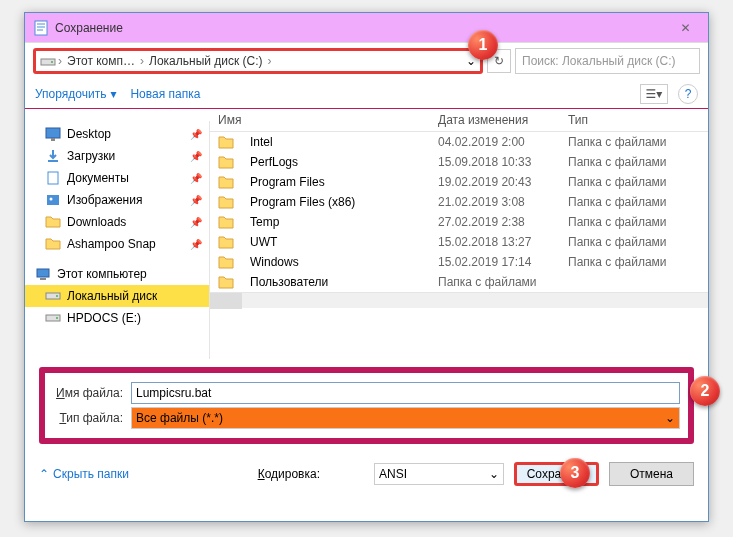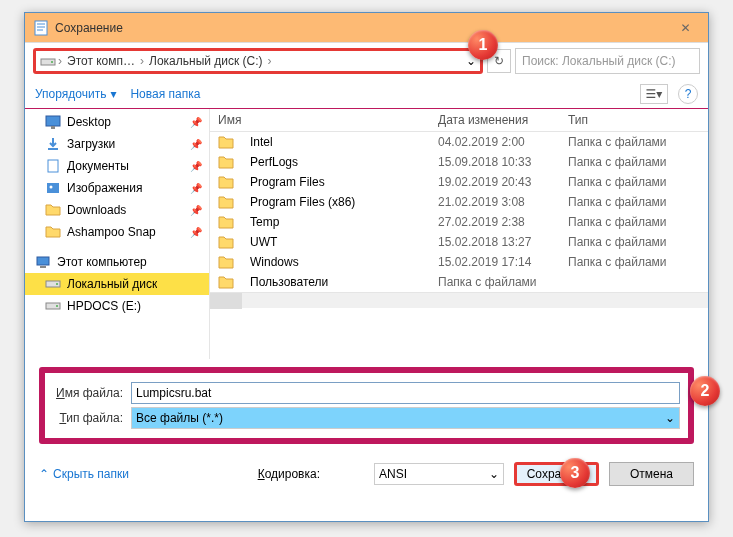--- a/index.html
+++ b/index.html
@@ -1,39 +1,39 @@
 <!DOCTYPE html>
 <html><head>
 <meta charset="utf-8">
 <style>
 * { box-sizing: border-box; margin: 0; padding: 0; font-family: 'Segoe UI', Tahoma, sans-serif; font-size: 12px; }
 body { background: #f0f0f0; width: 733px; height: 537px; position: relative; }
 
 .window { position: absolute; left: 24px; top: 12px; width: 685px; height: 510px; background: #fff; border: 1px solid #5a8fc0; box-shadow: 0 2px 10px rgba(0,0,0,0.3); }
 
-.titlebar { height: 30px; background: #fdba74; display: flex; align-items: center; padding-left: 8px; border-bottom: 1px solid #ddd; }
+.titlebar { height: 30px; background: #f0abfc; display: flex; align-items: center; padding-left: 8px; border-bottom: 1px solid #ddd; }
 .titlebar .icon { width: 16px; height: 16px; margin-right: 6px; }
 .titlebar .title { flex: 1; color: #333; }
 .titlebar .close { width: 45px; height: 30px; display: flex; align-items: center; justify-content: center; color: #666; cursor: pointer; }
 
 .addressbar { height: 36px; display: flex; align-items: center; padding: 4px 8px; gap: 4px; }
 .path-box { flex: 1; height: 26px; border: 1px solid #ccc; display: flex; align-items: center; padding: 0 4px; background: #fff; }
 .path-box.highlighted { border: 3px solid #e53935; border-radius: 3px; padding: 0 4px; }
 .path-seg { display: flex; align-items: center; padding: 0 3px; color: #333; }
 .path-sep { color: #888; padding: 0 2px; }
 .refresh { width: 24px; height: 24px; display: flex; align-items: center; justify-content: center; border: 1px solid #ccc; color: #555; }
 .search-box { width: 185px; height: 26px; border: 1px solid #ccc; display: flex; align-items: center; padding: 0 6px; color: #999; }
 
 .toolbar { height: 30px; display: flex; align-items: center; padding: 0 10px; gap: 14px; border-bottom: 1px solid #be185d; }
 .tb-link { color: #1976d2; cursor: pointer; display: flex; align-items: center; gap: 4px; }
 .tb-right { margin-left: auto; display: flex; gap: 10px; align-items: center; }
 .view-btn { width: 28px; height: 20px; border: 1px solid #ccc; display: flex; align-items: center; justify-content: center; color: #555; }
 
 .body { display: flex; height: 250px; }
-.sidebar { width: 185px; border-right: 1px solid #e5e5e5; overflow-y: auto; padding: 2px 0; }
+.sidebar { width: 185px; border-right: 1px solid #e5e5e5; overflow-y: auto; padding: 2px 0; margin-top: 12px; }
 .sb-item { display: flex; align-items: center; padding: 3px 6px 3px 20px; gap: 6px; cursor: pointer; }
 .sb-item.selected { background: #fde047; }
 .sb-item .ficon { width: 16px; height: 16px; flex-shrink: 0; }
 .sb-item .pin { margin-left: auto; color: #888; font-size: 10px; }
 .sb-item.pc { padding-left: 10px; margin-top: 8px; }
 
 .filelist { flex: 1; overflow: auto; }
 .fl-header { display: flex; padding: 4px 0; border-bottom: 1px solid #e5e5e5; color: #555; position: sticky; top: 0; background: #fff; }
 .fl-header > div { padding: 0 8px; }
 .col-name { width: 220px; }
@@ -45,21 +45,21 @@
 .folder-icon { width: 16px; height: 14px; }
 .scrollbar-h { height: 16px; border-top: 1px solid #e5e5e5; background: #f0f0f0; display: flex; align-items: center; }
 .scrollbar-h::before, .scrollbar-h::after { content: ''; width: 16px; height: 16px; background: #ddd; }
 
 .form-area { padding: 8px 14px; }
 .form-box { border: 6px solid #be185d; border-radius: 3px; padding: 6px 8px; }
 .form-row { display: flex; align-items: center; margin: 3px 0; }
 .form-label { width: 78px; text-align: right; padding-right: 8px; color: #333; }
 .form-label u { text-decoration: underline; }
 .form-input { flex: 1; height: 22px; border: 1px solid #7a9fc4; padding: 0 4px; background: #fff; }
-.form-select { flex: 1; height: 22px; border: 1px solid #ccc; padding: 0 4px; display: flex; align-items: center; justify-content: space-between; background: #7dd3fc; }
+.form-select { flex: 1; height: 22px; border: 1px solid #ccc; padding: 0 4px; display: flex; align-items: center; justify-content: space-between; background: #f97316; }
 
 .bottom { display: flex; align-items: center; padding: 10px 14px; gap: 10px; }
 .hide-link { color: #1976d2; cursor: pointer; display: flex; align-items: center; gap: 4px; }
 .enc-label { margin-left: auto; }
 .enc-label u { text-decoration: underline; }
 .enc-select { width: 130px; height: 22px; border: 1px solid #ccc; padding: 0 4px; display: flex; align-items: center; justify-content: space-between; margin-left: 44px; }
 .btn { width: 85px; height: 24px; border: 1px solid #adadad; background: #e1e1e1; display: flex; align-items: center; justify-content: center; cursor: pointer; }
 .btn.save { border: 3px solid #e53935; border-radius: 3px; background: #e5f1fb; }
 
 .badge { position: absolute; width: 30px; height: 30px; border-radius: 50%; background: radial-gradient(circle at 30% 30%, #ff8a65, #e53935 60%, #b71c1c); color: #fff; font-weight: bold; font-size: 16px; display: flex; align-items: center; justify-content: center; box-shadow: 0 2px 4px rgba(0,0,0,0.4), inset 0 1px 2px rgba(255,255,255,0.4); z-index: 10; }

